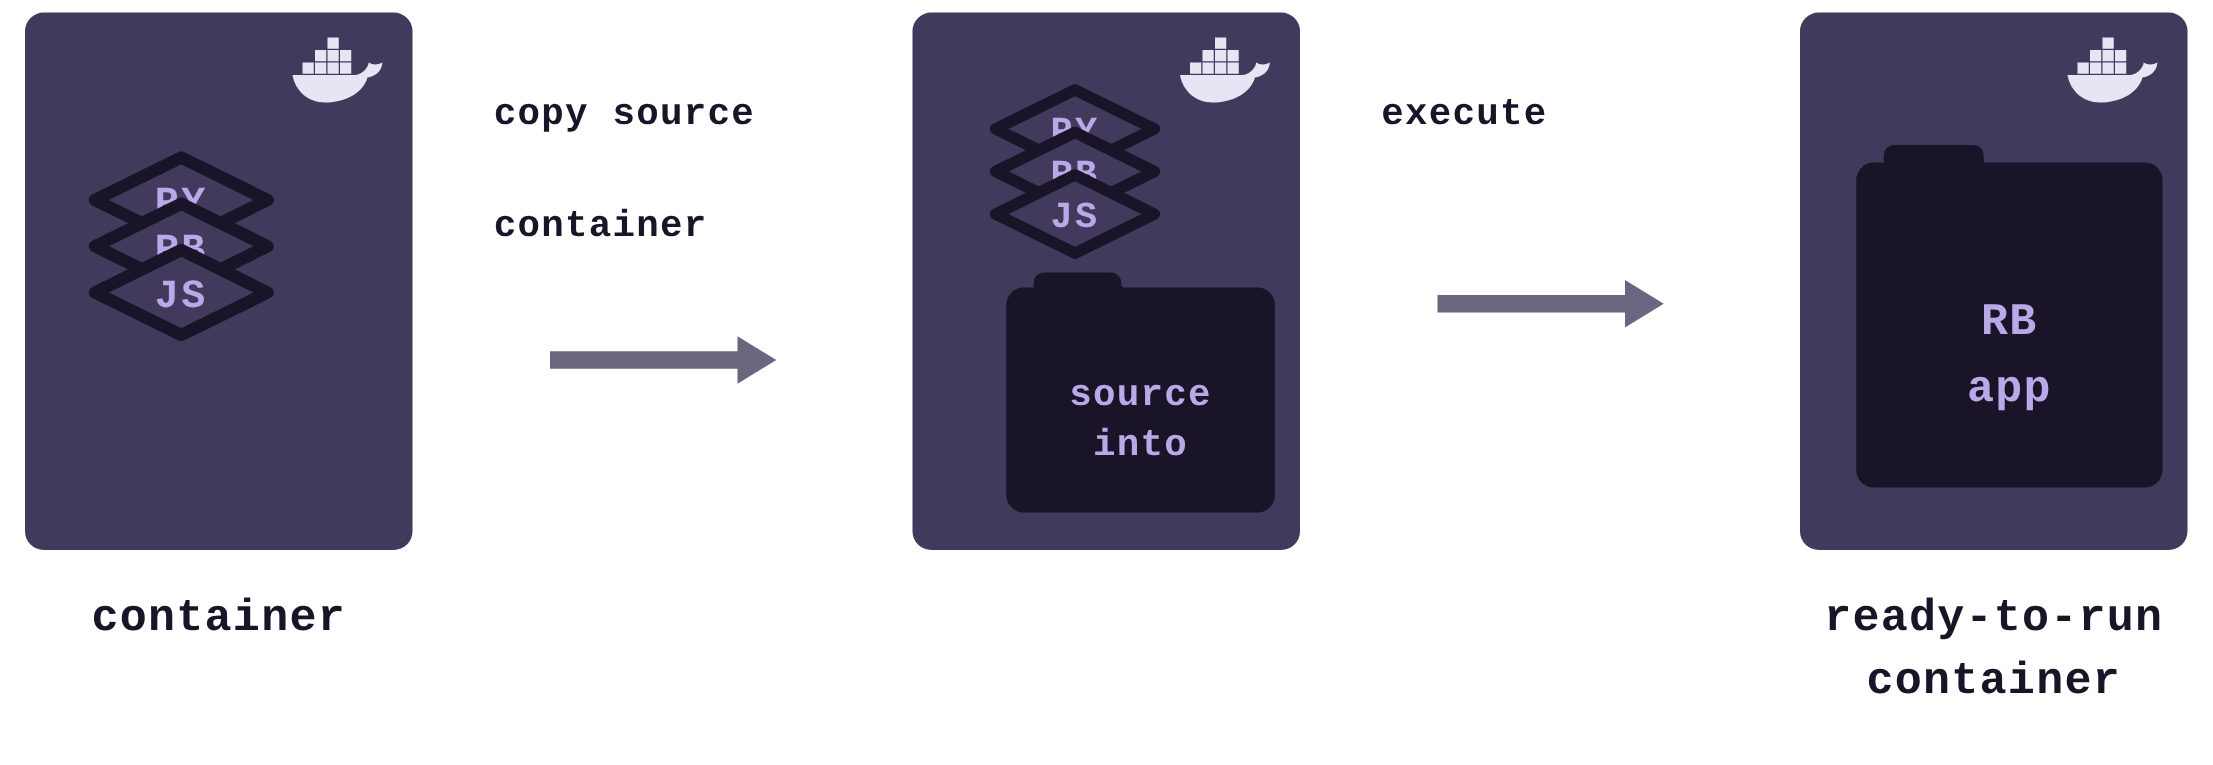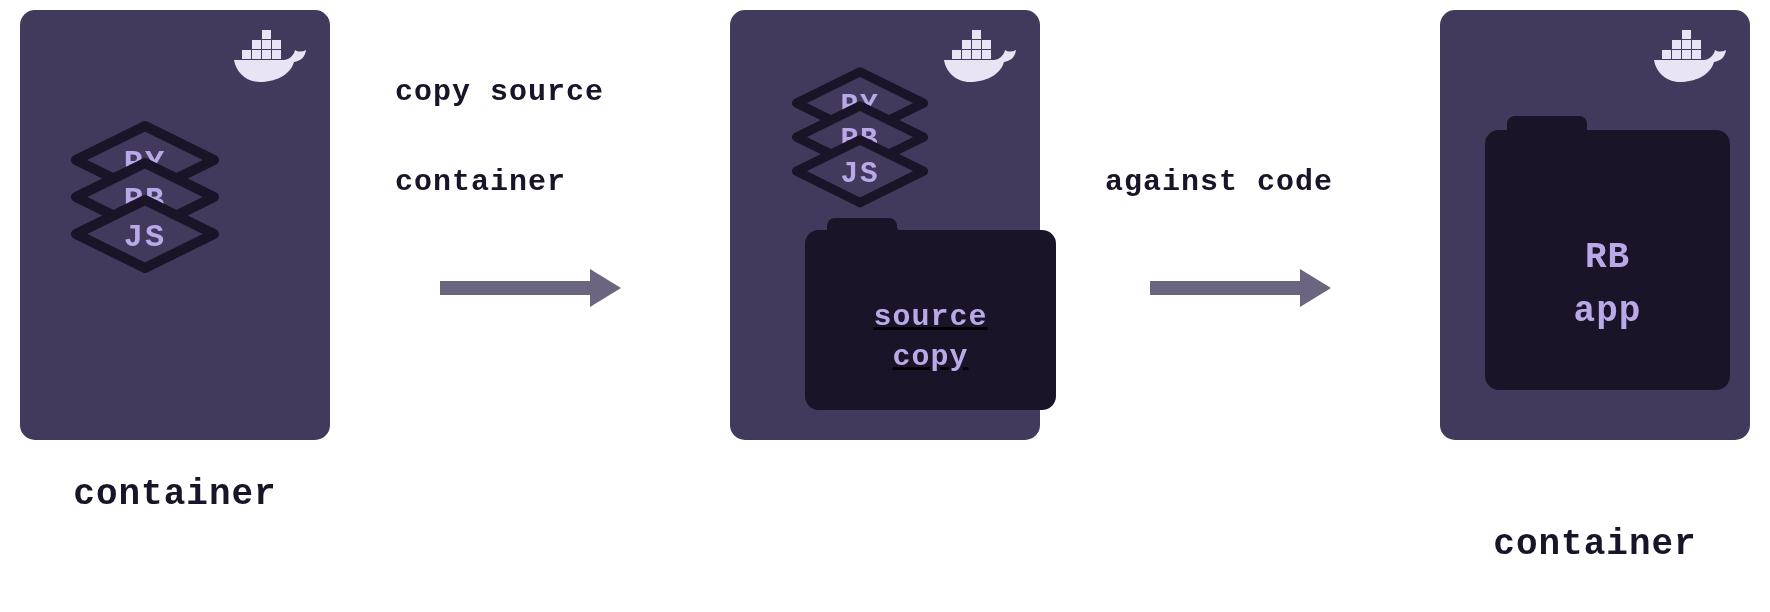--- a/index.html
+++ b/index.html
@@ -58,21 +58,21 @@
   }
   .folder-box {
     position: absolute;
     background: #191427;
     border-radius: 14px;
     display: flex;
     flex-direction: column;
     align-items: center;
     justify-content: center;
   }
-  .folder-2 { left: 75px; top: 220px; width: 251px; height: 180px; padding-top: 34px; text-decoration: underline; }
+  .folder-2 { left: 75px; top: 220px; width: 215px; height: 180px; padding-top: 34px; }
   .folder-3 { left: 45px; top: 120px; width: 245px; height: 260px; padding-top: 50px; }
   .folder-tab {
     position: absolute;
     top: -12px;
     left: 22px;
     width: 70px;
     height: 28px;
     background: #191427;
     border-radius: 8px 8px 0 0;
   }
@@ -220,31 +220,30 @@
           <svg class="diamond" viewBox="0 0 150 80">
               <path d="M75 6 L144 40 L75 74 L6 40 Z" fill="#413A5C" stroke="#191427" stroke-width="10" stroke-linejoin="round"></path>
             </svg>
           <span class="lang-label">JS</span>
         </div>
       </div>
       <div class="folder-box folder-2">
         <div class="folder-tab"></div>
         <div class="folder-label">
           <span>source</span><br>
-          <span>copy</span>
+          <span>into</span>
         </div>
       </div>
     </div>
   </div>
 
   <div class="between">
     <div class="between-text">
+      <span>execute</span><br>
       <br>
-      <br>
-      <span>against code</span>
     </div>
     <span class="arrow">
       <svg width="190" height="50" viewBox="0 0 190 50">
         <line x1="5" y1="25" x2="160" y2="25" stroke="#6B6580" stroke-width="14"></line>
         <path d="M155 6 L186 25 L155 44 Z" fill="#6B6580"></path>
       </svg>
     </span>
   </div>
 
   <div class="col">
@@ -266,18 +265,18 @@
       </span>
       <div class="folder-box folder-3">
         <div class="folder-tab"></div>
         <div class="folder-label">
           <span>RB</span><br>
           <span>app</span>
         </div>
       </div>
     </div>
     <div class="caption">
-      <br>
+      <span>ready-to-run</span><br>
       <span>container</span>
     </div>
   </div>
 
 </div>
 
 </body></html>

